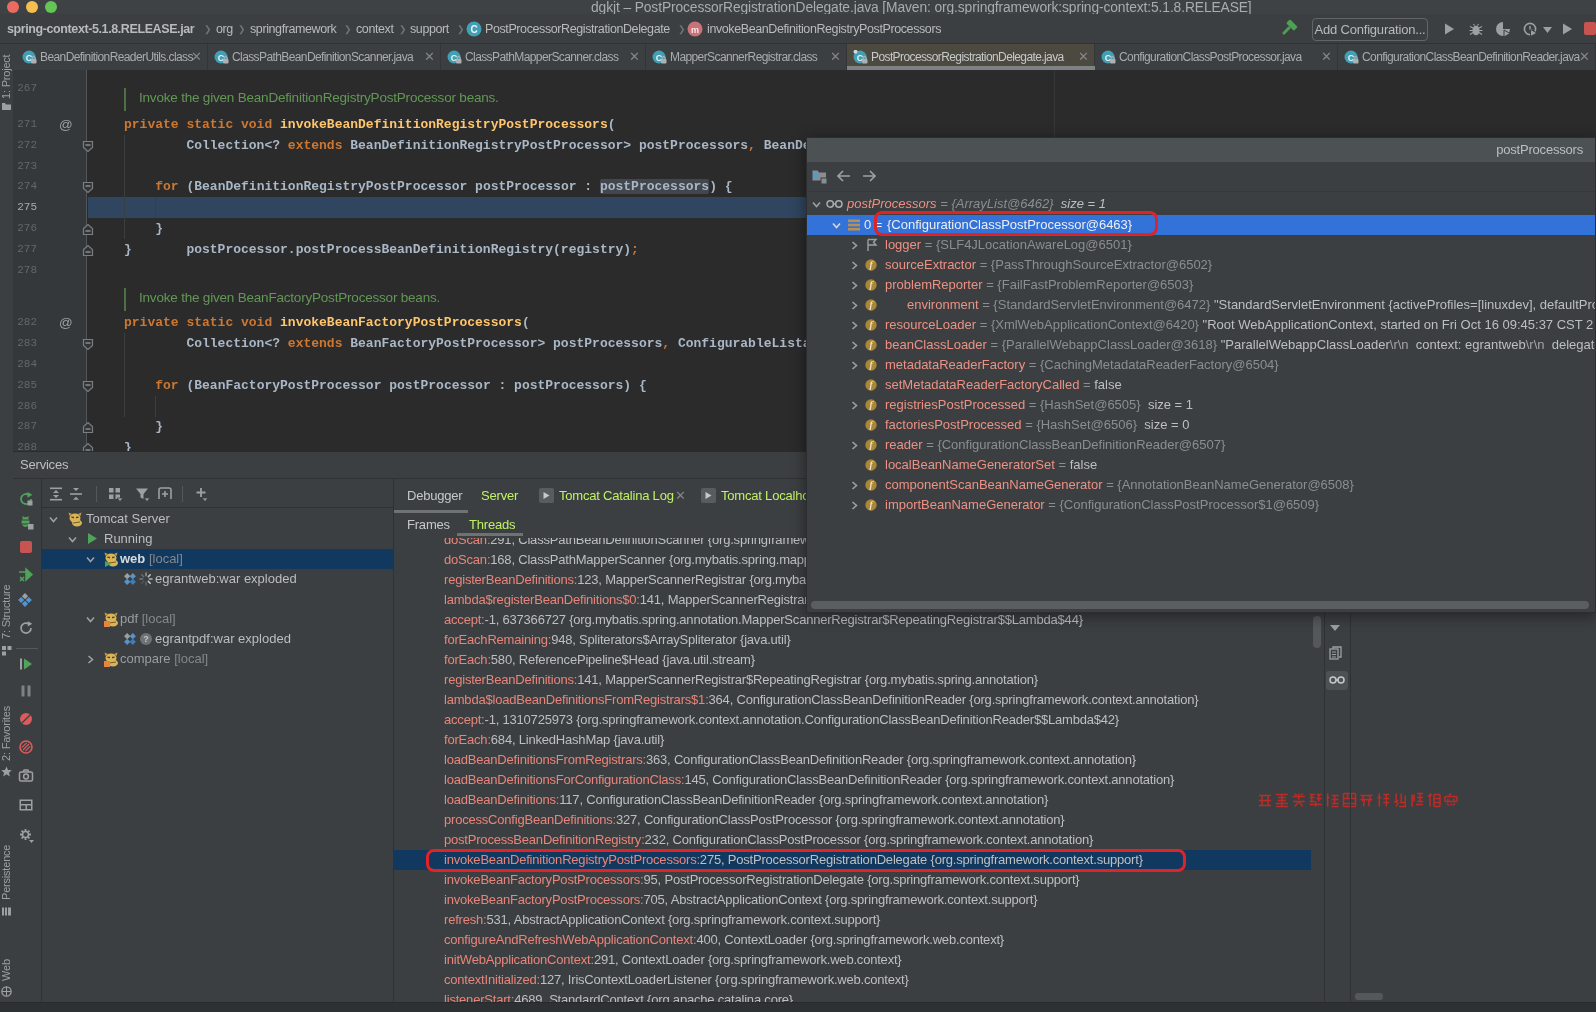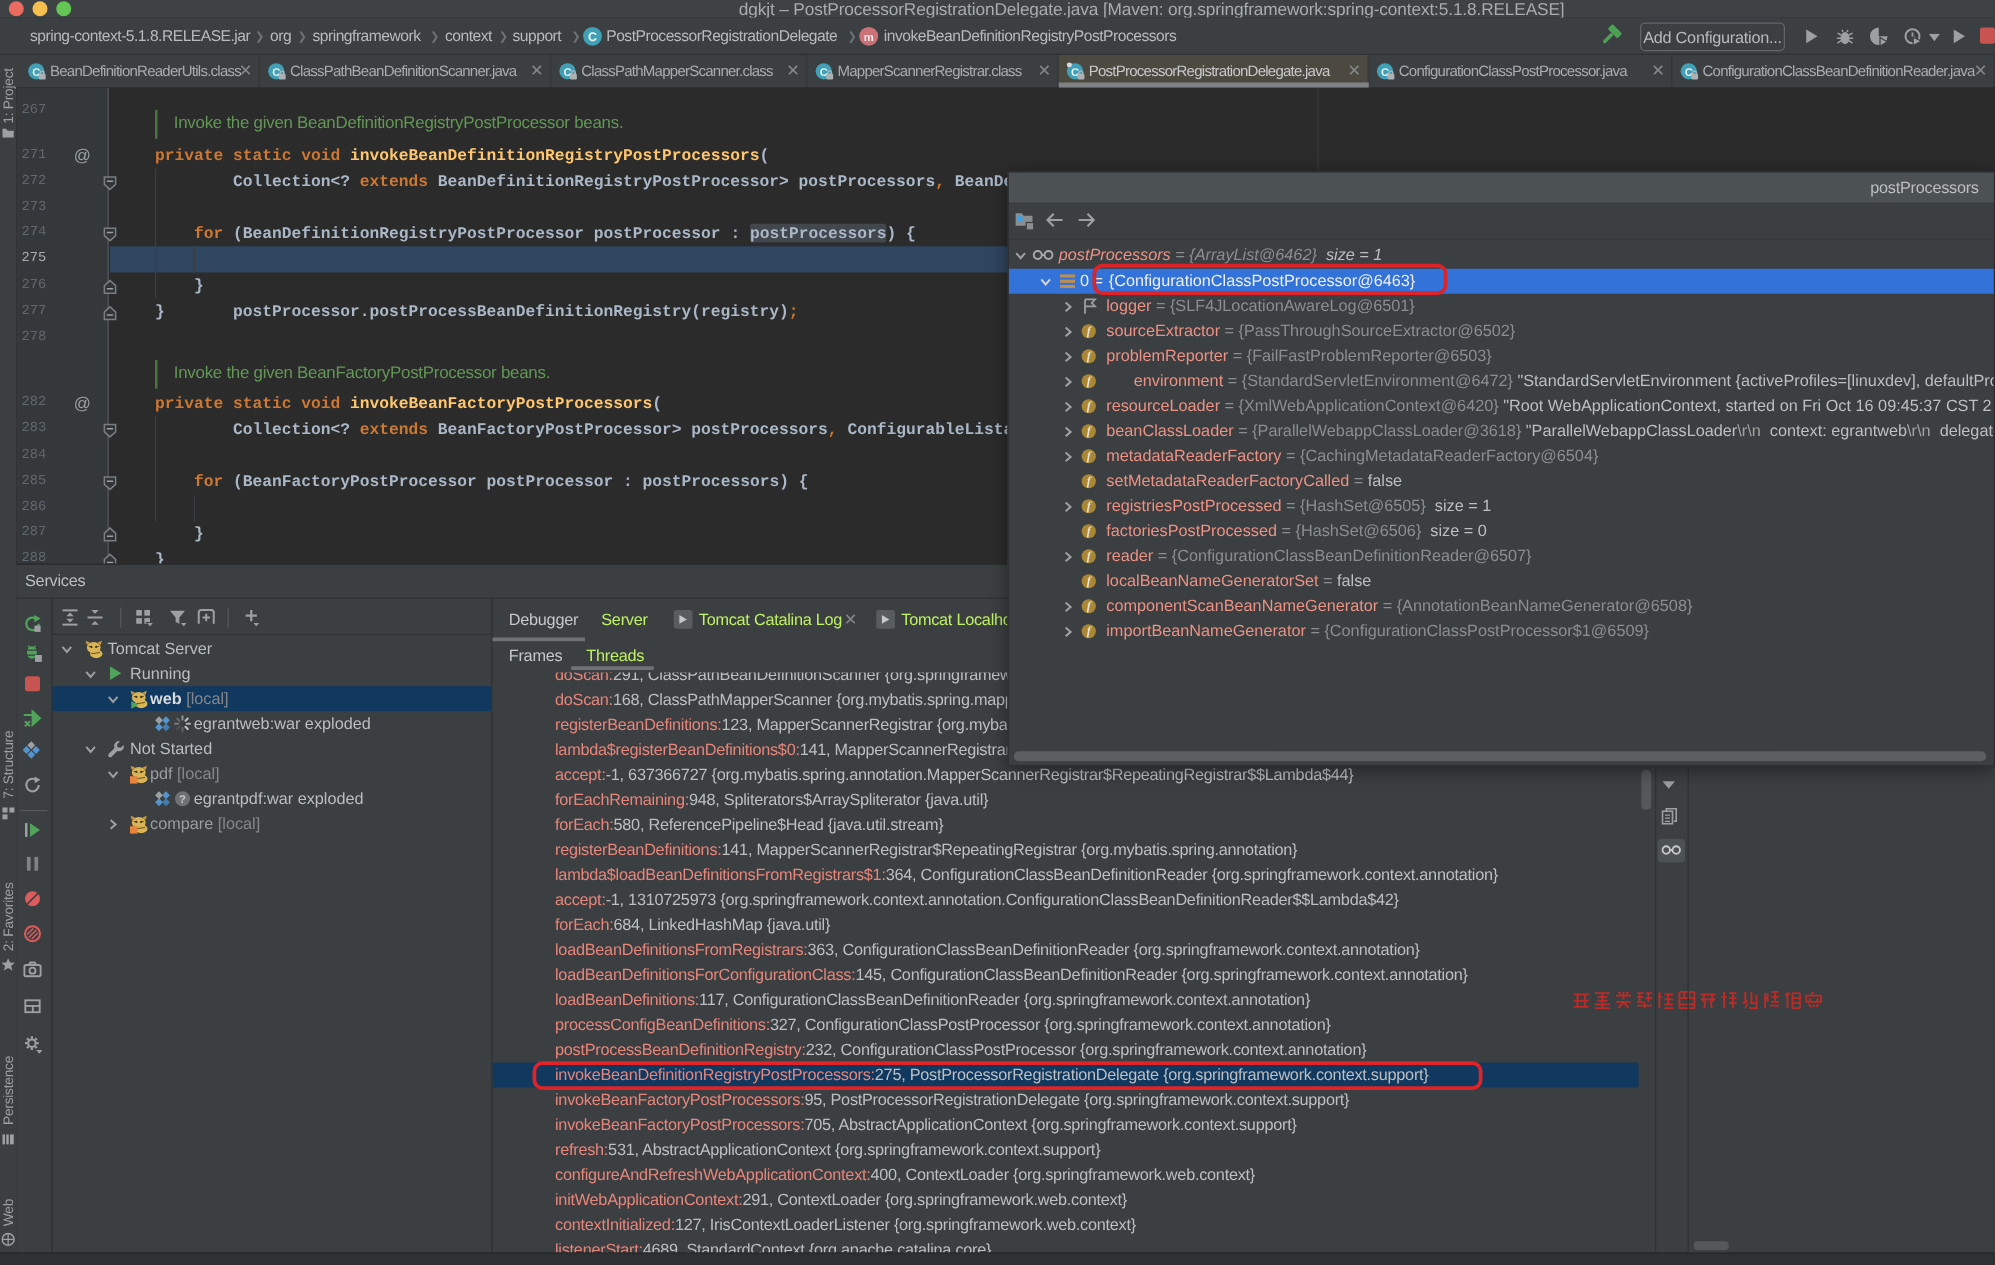--- a/index.html
+++ b/index.html
@@ -75,21 +75,21 @@
 <div id="w">
 
 <div id="titlebar">
   <div class="tl" style="left:7px;background:#EC6B60;"></div>
   <div class="tl" style="left:26px;background:#F5BE4F;"></div>
   <div class="tl" style="left:45px;background:#62C554;"></div>
   <div id="titletext">dgkjt – PostProcessorRegistrationDelegate.java [Maven: org.springframework:spring-context:5.1.8.RELEASE]</div>
 </div>
 
 <div id="navbar">
-  <div class="bc" style="left:7px;font-weight:normal;margin-left:17px;">spring-context-5.1.8.RELEASE.jar</div>
+  <div class="bc" style="left:7px;font-weight:bold;">spring-context-5.1.8.RELEASE.jar</div>
   <div class="bc bcsep" style="left:204px;">❯</div>
   <div class="bc" style="left:216px;">org</div>
   <div class="bc bcsep" style="left:238px;">❯</div>
   <div class="bc" style="left:250px;">springframework</div>
   <div class="bc bcsep" style="left:344px;">❯</div>
   <div class="bc" style="left:356px;">context</div>
   <div class="bc bcsep" style="left:399px;">❯</div>
   <div class="bc" style="left:410px;">support</div>
   <div class="bc bcsep" style="left:457px;">❯</div>
   <svg class="cicon" style="left:466px;" viewBox="0 0 16 16">
@@ -522,29 +522,20 @@
     <span style="position:absolute;left:78px;color:#D8DADC;font-weight:bold;">web <span style="font-weight:normal;color:#84878A;">[local]</span></span>
   </div>
   <div class="row20" style="left:29px;top:117px;width:351px;">
     <svg class="sicon" style="left:80px;top:2px;" viewBox="0 0 16 16">
           <use href="#artifact"></use>
         </svg>
     <svg class="sicon" style="left:96px;top:2px;" viewBox="0 0 16 16">
           <use href="#spinner"></use>
         </svg>
     <span style="position:absolute;left:113px;">egrantweb:war exploded</span>
-  </div>
-  <div class="row20" style="left:29px;top:137px;width:351px;">
-    <svg class="sicon" style="left:25px;top:5px;width:11px;height:11px;" viewBox="0 0 11 11">
-          <use href="#chevD"></use>
-        </svg>
-    <svg class="sicon" style="left:43px;top:2px;" viewBox="0 0 16 16">
-          <use href="#wrench"></use>
-        </svg>
-    <span style="position:absolute;left:62px;">Not Started</span>
   </div>
   <div class="row20" style="left:29px;top:157px;width:351px;">
     <svg class="sicon" style="left:43px;top:5px;width:11px;height:11px;" viewBox="0 0 11 11">
           <use href="#chevD"></use>
         </svg>
     <svg class="sicon" style="left:61px;top:2px;" viewBox="0 0 16 16">
           <use href="#cat"></use>
           <rect x="1" y="10" width="6" height="6" fill="#E8853C"></rect>
         </svg>
     <span style="position:absolute;left:78px;" class="tree-dim">pdf <span class="tree-gray">[local]</span></span>

